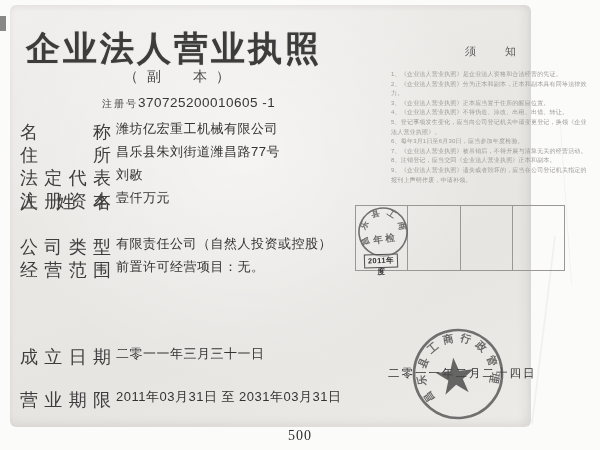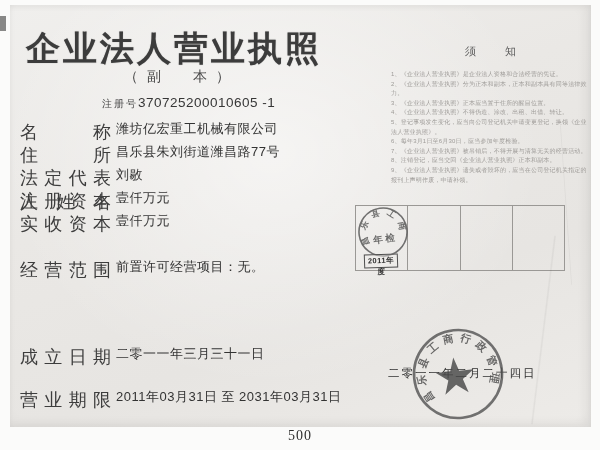--- a/index.html
+++ b/index.html
@@ -2,25 +2,26 @@
 <html><head>
 <meta charset="utf-8">
 <style>
   * { margin:0; padding:0; box-sizing:border-box; }
   html,body { width:600px; height:450px; }
   body {
     position:relative; overflow:hidden; background:#fbfbfa;
     font-family:"Liberation Sans","DejaVu Sans",sans-serif; color:#3a3a3a;
   }
   #paper {
-    position:absolute; left:10px; top:5px; width:581px; height:422px;
+    position:absolute; left:10px; top:5px; width:521px; height:422px;
     background:
       radial-gradient(ellipse at 45% 35%, rgba(255,255,255,.55), rgba(255,255,255,0) 60%),
       linear-gradient(160deg,#f0efed 0%, #eae8e5 38%, #e7e5e2 68%, #edebe8 100%);
     box-shadow: inset -7px 0 10px rgba(0,0,0,.045), inset 0 -6px 9px rgba(0,0,0,.035), inset 0 3px 5px rgba(0,0,0,.03);
+    border-radius: 6px;
   }
   .abs { position:absolute; }
   
   .title { left:16px; top:21px; font-size:34px; font-weight:bold; letter-spacing:3px; color:#3c3c3c;
            text-shadow:0 0 1px rgba(60,60,60,.45); white-space:nowrap; }
   .subtitle { left:114px; top:63px; font-size:14px; letter-spacing:9px; color:#474747; white-space:nowrap; }
   .regline { left:92px; top:88px; white-space:nowrap; }
   .regline .reg-label { font-size:10px; color:#4a4a4a; letter-spacing:2px; }
   .regline .reg-no { font-size:13.5px; color:#363636; letter-spacing:.5px; }
   .frow { position:absolute; left:10px; width:370px; }
@@ -67,22 +68,22 @@
   </div>
   <div class="frow" style="top:138px">
     <span class="flabel">住所</span><span class="fvalue">昌乐县朱刘街道潍昌路77号</span>
   </div>
   <div class="frow" style="top:161px">
     <span class="flabel">法定代表人姓名</span><span class="fvalue">刘敭</span>
   </div>
   <div class="frow" style="top:184px">
     <span class="flabel">注册资本</span><span class="fvalue">壹仟万元</span>
   </div>
-  <div class="frow" style="top:207px">
-    <span class="flabel">实收资本</span><span class="fvalue">壹仟万元</span>
+  <div class="frow" style="top:230px">
+    <span class="flabel">公司类型</span><span class="fvalue">有限责任公司（自然人投资或控股）</span>
   </div>
   <div class="frow" style="top:253px">
     <span class="flabel">经营范围</span><span class="fvalue">前置许可经营项目：无。</span>
   </div>
   <div class="frow" style="top:340px">
     <span class="flabel">成立日期</span><span class="fvalue">二零一一年三月三十一日</span>
   </div>
   <div class="frow" style="top:383px">
     <span class="flabel">营业期限</span><span class="fvalue">2011年03月31日 至 2031年03月31日</span>
   </div>

